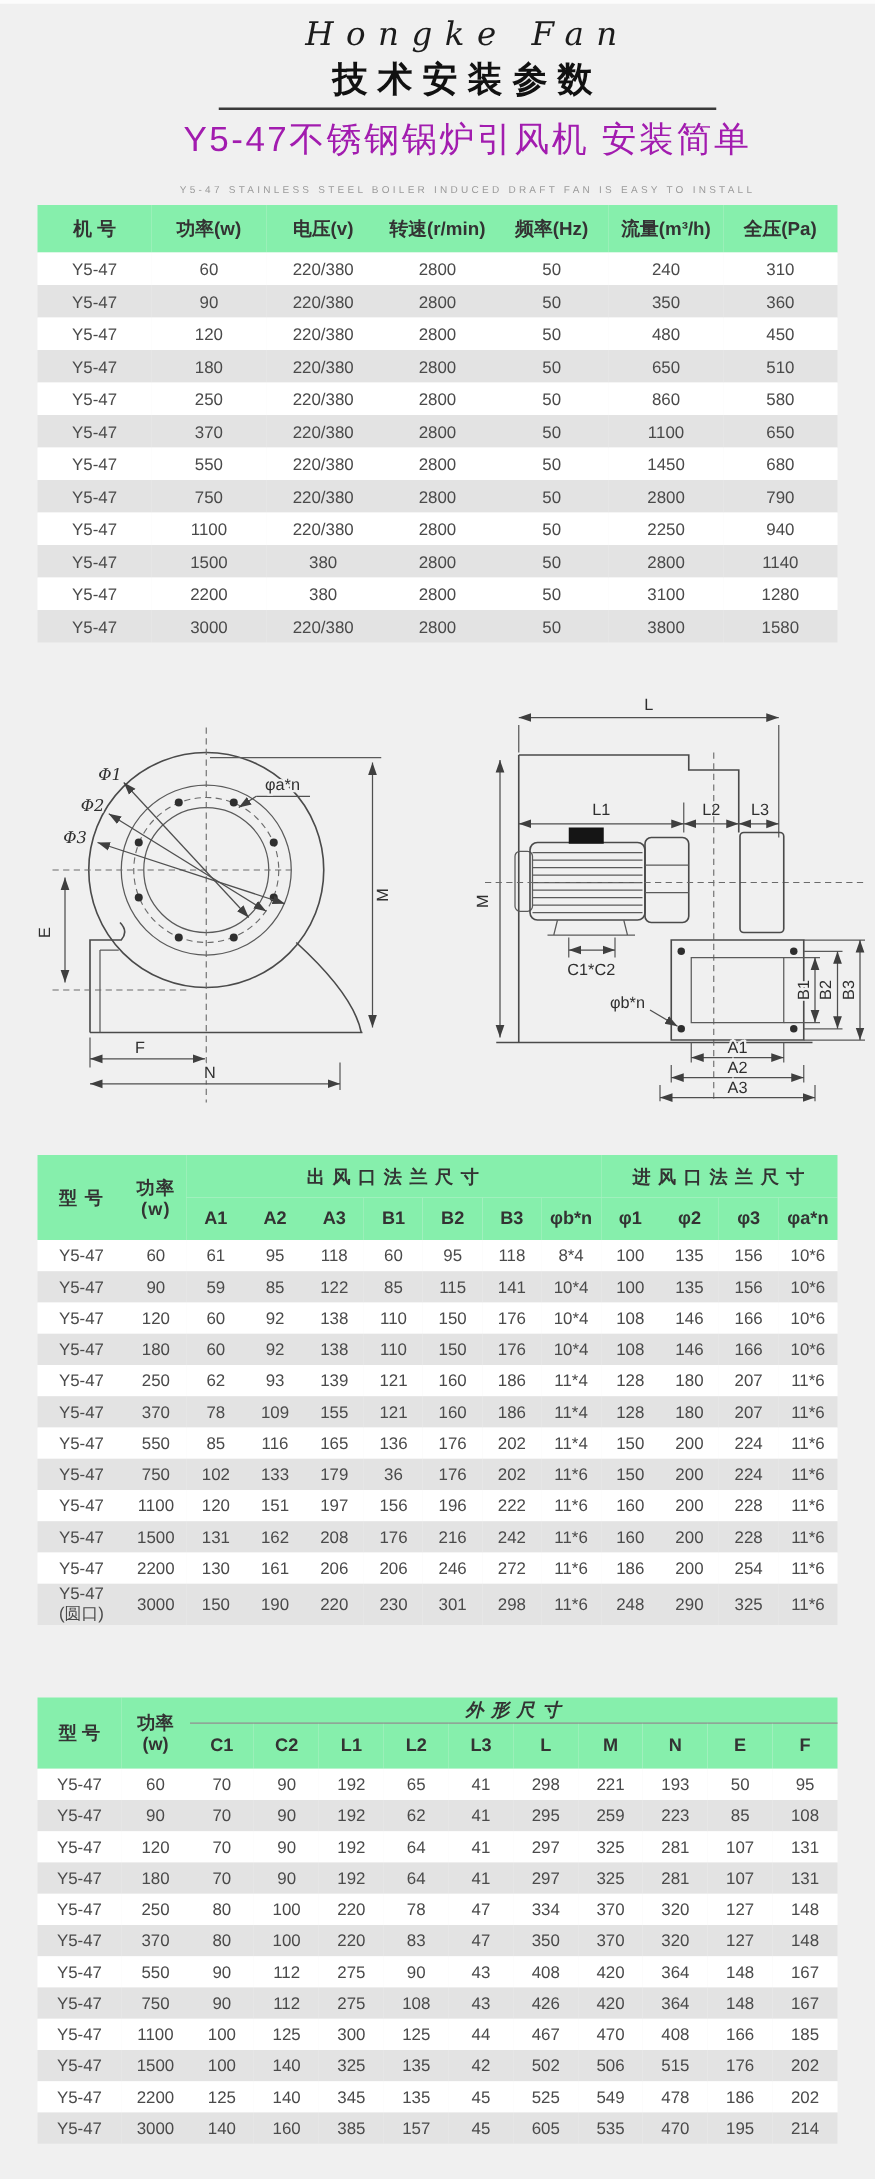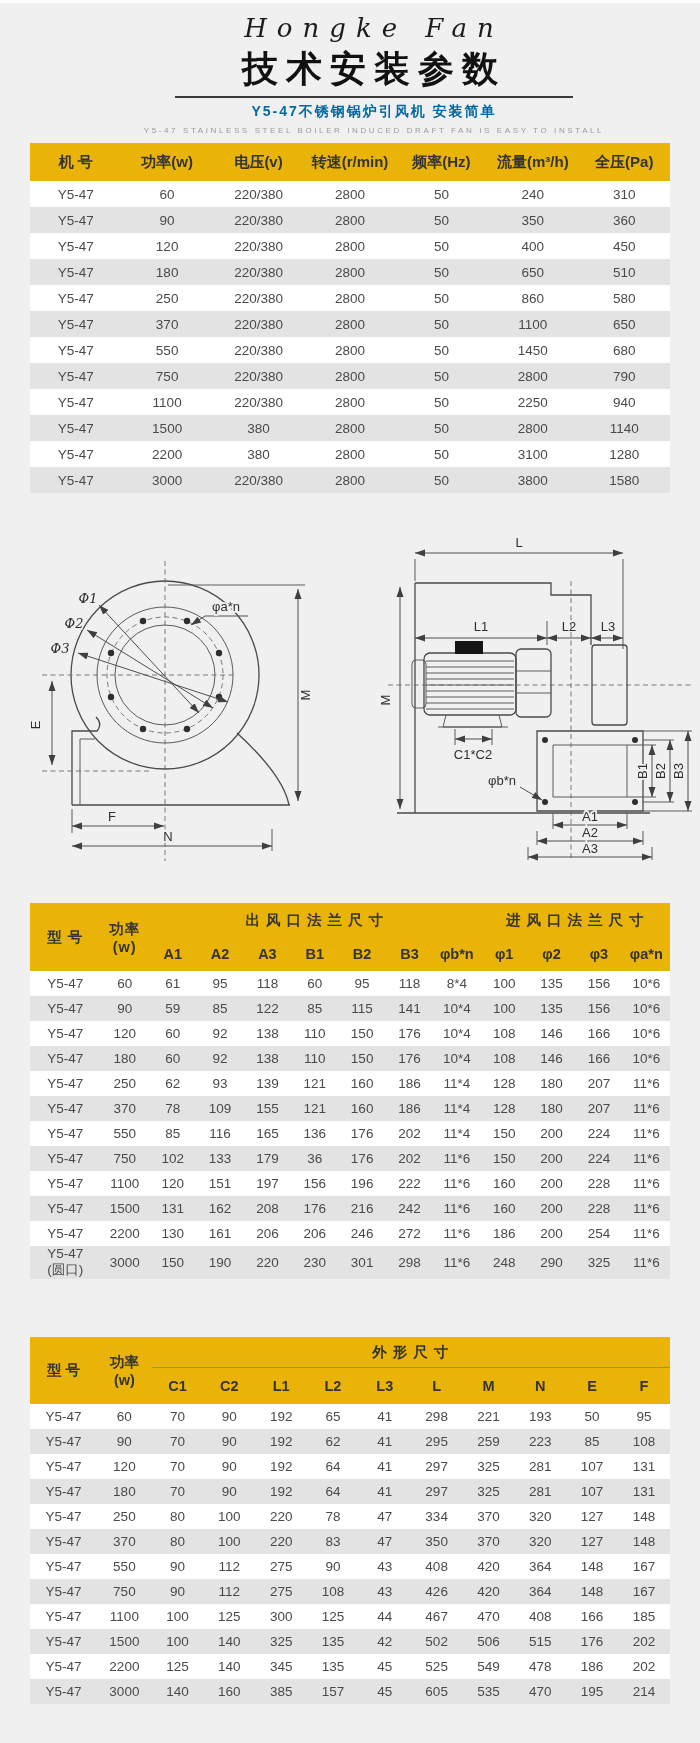--- a/index.html
+++ b/index.html
@@ -9,40 +9,40 @@
     border-top:3px solid #fcfcfc;box-sizing:border-box;
   }
   .page{width:700px;}
   
   .hdr{padding-top:10px;text-align:center;padding-left:48px;}
   .logo{
     font-family:"DejaVu Serif","Liberation Serif",serif;font-style:italic;
     font-size:26px;letter-spacing:10px;color:#1c1c1c;line-height:1.2;
   }
   .title{
-    font-size:36px;font-weight:bold;color:#111;letter-spacing:8px;
+    font-size:28px;font-weight:bold;color:#111;letter-spacing:8px;
     line-height:1.25;margin-top:2px;
   }
   .divider{width:398px;border-bottom:2px solid #3a3a3a;margin:5px auto 5px auto;}
-  .subtitle{font-size:14px;font-weight:bold;color:#0369a1;letter-spacing:2px;}
-  .caption{font-size:8px;color:#9a9a9a;letter-spacing:2.6px;margin-top:5px;text-align:center;}
+  .subtitle{font-size:28px;font-weight:normal;color:#a21caf;letter-spacing:2px;}
+  .caption{font-size:8px;color:#9a9a9a;letter-spacing:2.6px;margin-top:16px;text-align:center;}
   
   table{border-collapse:collapse;width:640px;margin:0 auto;table-layout:fixed;}
   th,td{text-align:center;padding:0;white-space:pre-line;}
-  thead th{background:#eab308;color:#333;font-weight:bold;font-size:14.5px;}
+  thead th{background:#86efac;color:#333;font-weight:bold;font-size:14.5px;}
   tbody td{font-size:13.5px;color:#4a4a4a;}
   tbody tr:nth-child(odd){background:#ffffff;}
   tbody tr:nth-child(even){background:#e3e3e3;}
   .t1{margin-top:8px;}
   .t1 thead th{height:38px;font-size:15px;}
   .t1 tbody td{height:26px;}
   .t2 thead th.grp{height:34px;letter-spacing:1px;}
   .t2 thead th.sub{height:34px;font-weight:bold;}
   .t2 tbody td{height:25px;}
-  .t3 thead th.grp{height:30px;letter-spacing:1px;border-bottom:1px solid #8d8d8d;}
+  .t3 thead th.grp{height:20px;letter-spacing:1px;border-bottom:1px solid #8d8d8d;font-style:italic;}
   .t3 thead th.sub{height:36px;}
   .t3 tbody td{height:25px;}
   
   .drawing{display:block;margin:4px auto 0 auto;}
   .drawing *{vector-effect:non-scaling-stroke;}
   .ln{stroke:#5a5a5a;stroke-width:1;fill:none;}
   .lnb{stroke:#4a4a4a;stroke-width:1.3;fill:none;}
   .dash{stroke:#6a6a6a;stroke-width:0.9;fill:none;stroke-dasharray:5 3.5;}
   .dot{fill:#2e2e2e;}
   .dim{stroke:#4f4f4f;stroke-width:1;fill:none;}
@@ -99,21 +99,21 @@
           <td>50</td>
           <td>350</td>
           <td>360</td>
         </tr>
         <tr>
           <td>Y5-47</td>
           <td>120</td>
           <td>220/380</td>
           <td>2800</td>
           <td>50</td>
-          <td>400</td>
+          <td>480</td>
           <td>450</td>
         </tr>
         <tr>
           <td>Y5-47</td>
           <td>180</td>
           <td>220/380</td>
           <td>2800</td>
           <td>50</td>
           <td>650</td>
           <td>510</td>

